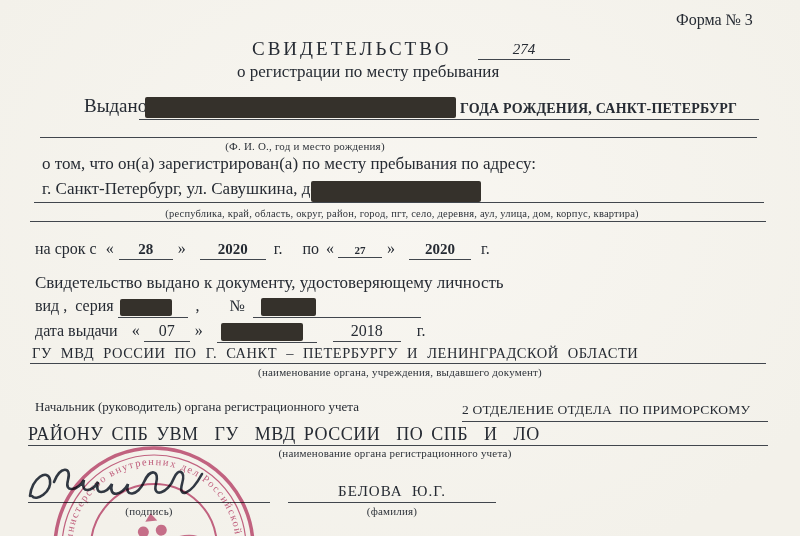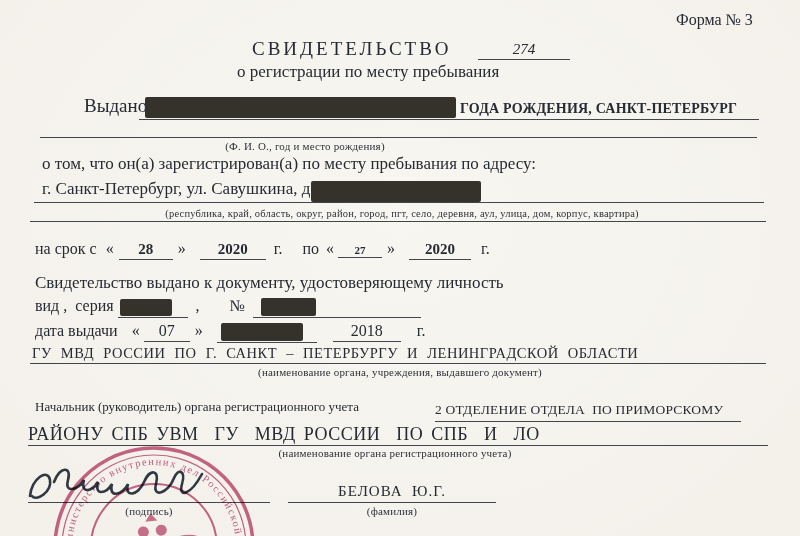--- a/index.html
+++ b/index.html
@@ -78,21 +78,21 @@
   <span class="cell" style="min-width:94px;margin-left:14px;text-align:left;padding-left:4px;"><span class="redact-in" style="width:82px;height:18px;"></span></span>
   <span class="cell" style="min-width:64px;margin-left:16px;">2018</span>
   <span style="margin-left:16px;">г.</span>
 </div>
 
 <div class="abs" style="left:32px;top:345px;font-size:14.5px;letter-spacing:.5px;word-spacing:5px;">ГУ МВД РОССИИ ПО Г. САНКТ – ПЕТЕРБУРГУ И ЛЕНИНГРАДСКОЙ ОБЛАСТИ</div>
 <div class="rule" style="left:30px;top:363px;width:736px;"></div>
 <div class="caption" style="left:200px;top:366px;width:400px;">(наименование органа, учреждения, выдавшего документ)</div>
 
 <div class="abs" style="left:35px;top:399px;font-size:13px;">Начальник (руководитель) органа регистрационного учета</div>
-<div class="abs pre" style="left:435px;top:402px;width:306px;font-size:13.5px;letter-spacing:.2px;border-bottom:1.2px solid #41464d;padding-bottom:3px;">2 ОТДЕЛЕНИЕ ОТДЕЛА  ПО ПРИМОРСКОМУ</div>
+<div class="abs pre" style="left:462px;top:402px;width:306px;font-size:13.5px;letter-spacing:.2px;border-bottom:1.2px solid #41464d;padding-bottom:3px;">2 ОТДЕЛЕНИЕ ОТДЕЛА  ПО ПРИМОРСКОМУ</div>
 <div class="abs pre" style="left:28px;top:424px;width:740px;font-size:18px;letter-spacing:.5px;word-spacing:3px;border-bottom:1.2px solid #41464d;padding-bottom:0;">РАЙОНУ СПБ УВМ  ГУ  МВД РОССИИ  ПО СПБ  И  ЛО</div>
 <div class="caption" style="left:195px;top:447px;width:400px;">(наименование органа регистрационного учета)</div>
 
 <div class="rule" style="left:28px;top:502px;width:242px;z-index:2;"></div>
 <div class="caption" style="left:28px;top:505px;width:242px;z-index:2;">(подпись)</div>
 <div class="abs pre" style="left:288px;top:483px;width:208px;text-align:center;font-size:15px;letter-spacing:1px;">БЕЛОВА  Ю.Г.</div>
 <div class="rule" style="left:288px;top:502px;width:208px;"></div>
 <div class="caption" style="left:288px;top:505px;width:208px;">(фамилия)</div>
 
 <div class="abs blend" style="left:48px;top:441px;width:212px;height:212px;z-index:3;transform:rotate(-6deg);">

